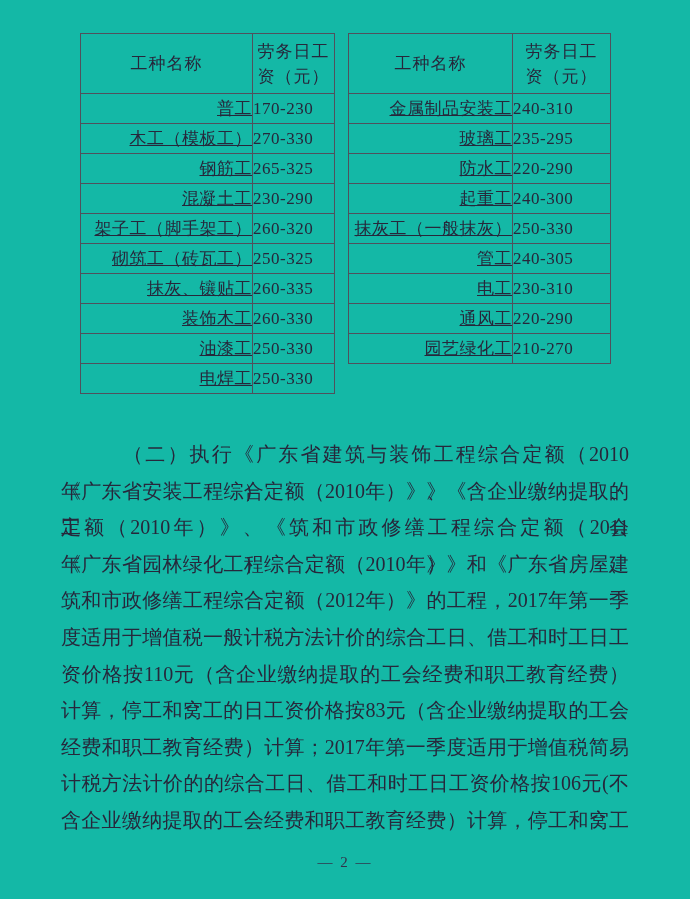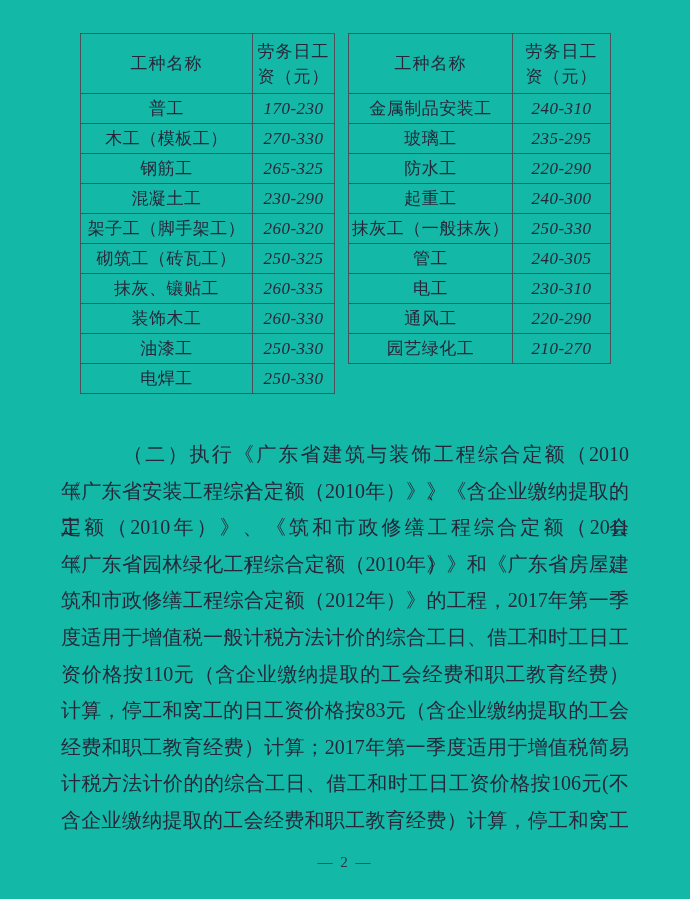--- a/index.html
+++ b/index.html
@@ -46,28 +46,28 @@
     line-height: 25px;
   }
   .wage-header-text {
     display: inline-block;
     max-width: 74px;
   }
   table.wage-table td {
     height: 29px;
   }
   td.name-cell {
-    text-align: center;
+    text-align: right;
     padding-left: 7px;
     letter-spacing: 0.5px;
+    text-decoration: underline;
   }
   td.wage-cell {
-    text-align: center;
+    text-align: left;
     letter-spacing: 0.5px;
-    font-style: italic;
   }
   .paragraph {
     position: absolute;
     left: 61px;
     top: 436px;
     width: 568px;
     font-size: 20px;
     line-height: 36.6px;
   }
   .text-line {

